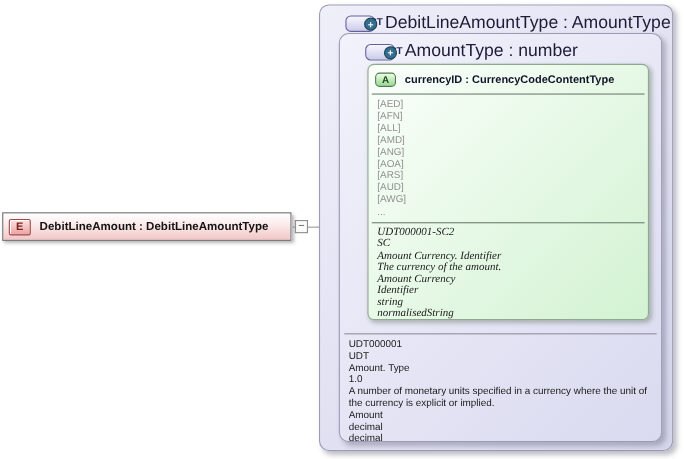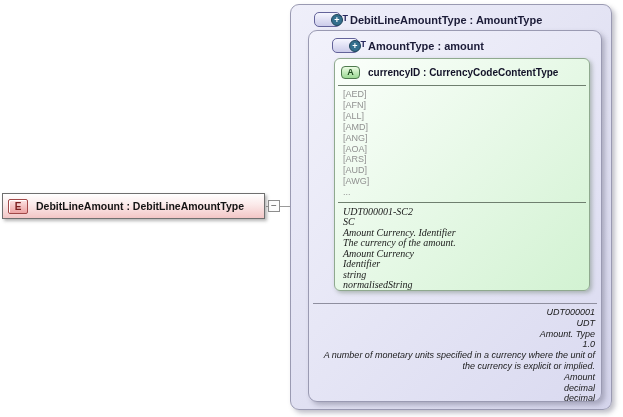--- a/index.html
+++ b/index.html
@@ -31,21 +31,21 @@
   
   .ct-box{
     position:absolute;box-sizing:border-box;border:1px solid #9a9ab2;border-radius:9px;
     background:linear-gradient(135deg,#efeffa 0%,#d5d5ec 100%);
     box-shadow:3px 3px 5px rgba(110,110,130,.45);
   }
   .outer-box{left:290px;top:4px;width:322px;height:406px;}
   .inner-box{left:17px;top:25px;width:294px;height:372px;
     background:linear-gradient(135deg,#f2f2fb 0%,#dadaf0 100%);}
   .hdr{position:absolute;left:7px;top:7px;display:flex;align-items:center;gap:9px;cursor:pointer;}
-  .hdr-label{font-weight:bold;font-size:11px;color:#1c1c38;white-space:nowrap;}
+  .hdr-label{font-weight:normal;font-size:16px;color:#1c1c38;white-space:nowrap;}
   .ct-icon{
     position:relative;width:27px;height:15px;box-sizing:border-box;
     border:1px solid #63639a;border-radius:5px;
     background:linear-gradient(to bottom,#f6f6ff 0%,#ccccea 100%);
     color:#27275c;font-size:9px;font-weight:bold;line-height:11px;padding-left:21px;margin-left:16px;
   }
   .plus-circ{
     position:absolute;right:-3px;top:1px;width:10px;height:10px;border-radius:50%;
     background:#336f8d;border:1px solid #1f4459;box-sizing:content-box;
     color:#ffffff;font-size:9px;font-weight:bold;line-height:10px;text-align:center;cursor:pointer;
@@ -67,21 +67,21 @@
   .attr-label{font-weight:bold;font-size:10px;color:#121228;white-space:nowrap;}
   .sep{border-top:1px solid #6f7f6f;margin:4px 3px 0 3px;}
   .enum-row{display:flex;padding:3px 0 0 8px;}
   .enum-label{width:64px;font-size:9px;font-style:italic;color:#141414;}
   .enum-values .enum-v{font-size:9px;color:#909090;line-height:10.9px;white-space:nowrap;}
   .facts{padding:4px 8px 0 8px;}
   .facts .fact{font-size:10px;font-style:italic;color:#1a1a1a;line-height:10.4px;font-family:Liberation Serif, serif;}
   
   .bottom-sep{position:absolute;left:4px;right:4px;top:272px;border-top:1px solid #8f8f9f;}
   .bottom-facts{position:absolute;left:8px;right:6px;top:276px;}
-  .bottom-facts .fact{font-size:9px;font-style:italic;color:#1a1a1a;line-height:10.8px;text-align:right;}
+  .bottom-facts .fact{font-size:9px;color:#1a1a1a;line-height:10.8px;}
 </style>
 </head>
 <body>
 
 <div class="conn-line"></div>
 <div class="minus-sq">−</div>
 
 <div class="elem-box">
   <span class="e-icon">E</span>
   <span class="elem-label">DebitLineAmount : DebitLineAmountType</span>
@@ -95,21 +95,21 @@
     </span>
     <span class="hdr-label">DebitLineAmountType : AmountType</span>
   </div>
 
   <div class="ct-box inner-box">
     <div class="hdr">
       <span class="ct-icon">
         <span>CT</span>
         <span class="plus-circ">+</span>
       </span>
-      <span class="hdr-label">AmountType : amount</span>
+      <span class="hdr-label">AmountType : number</span>
     </div>
 
     <div class="attr-box">
       <div class="attr-hdr">
         <span class="a-icon">A</span>
         <span class="attr-label">currencyID : CurrencyCodeContentType</span>
       </div>
       <div class="sep"></div>
       <div class="enum-row">
         <div class="enum-values">

